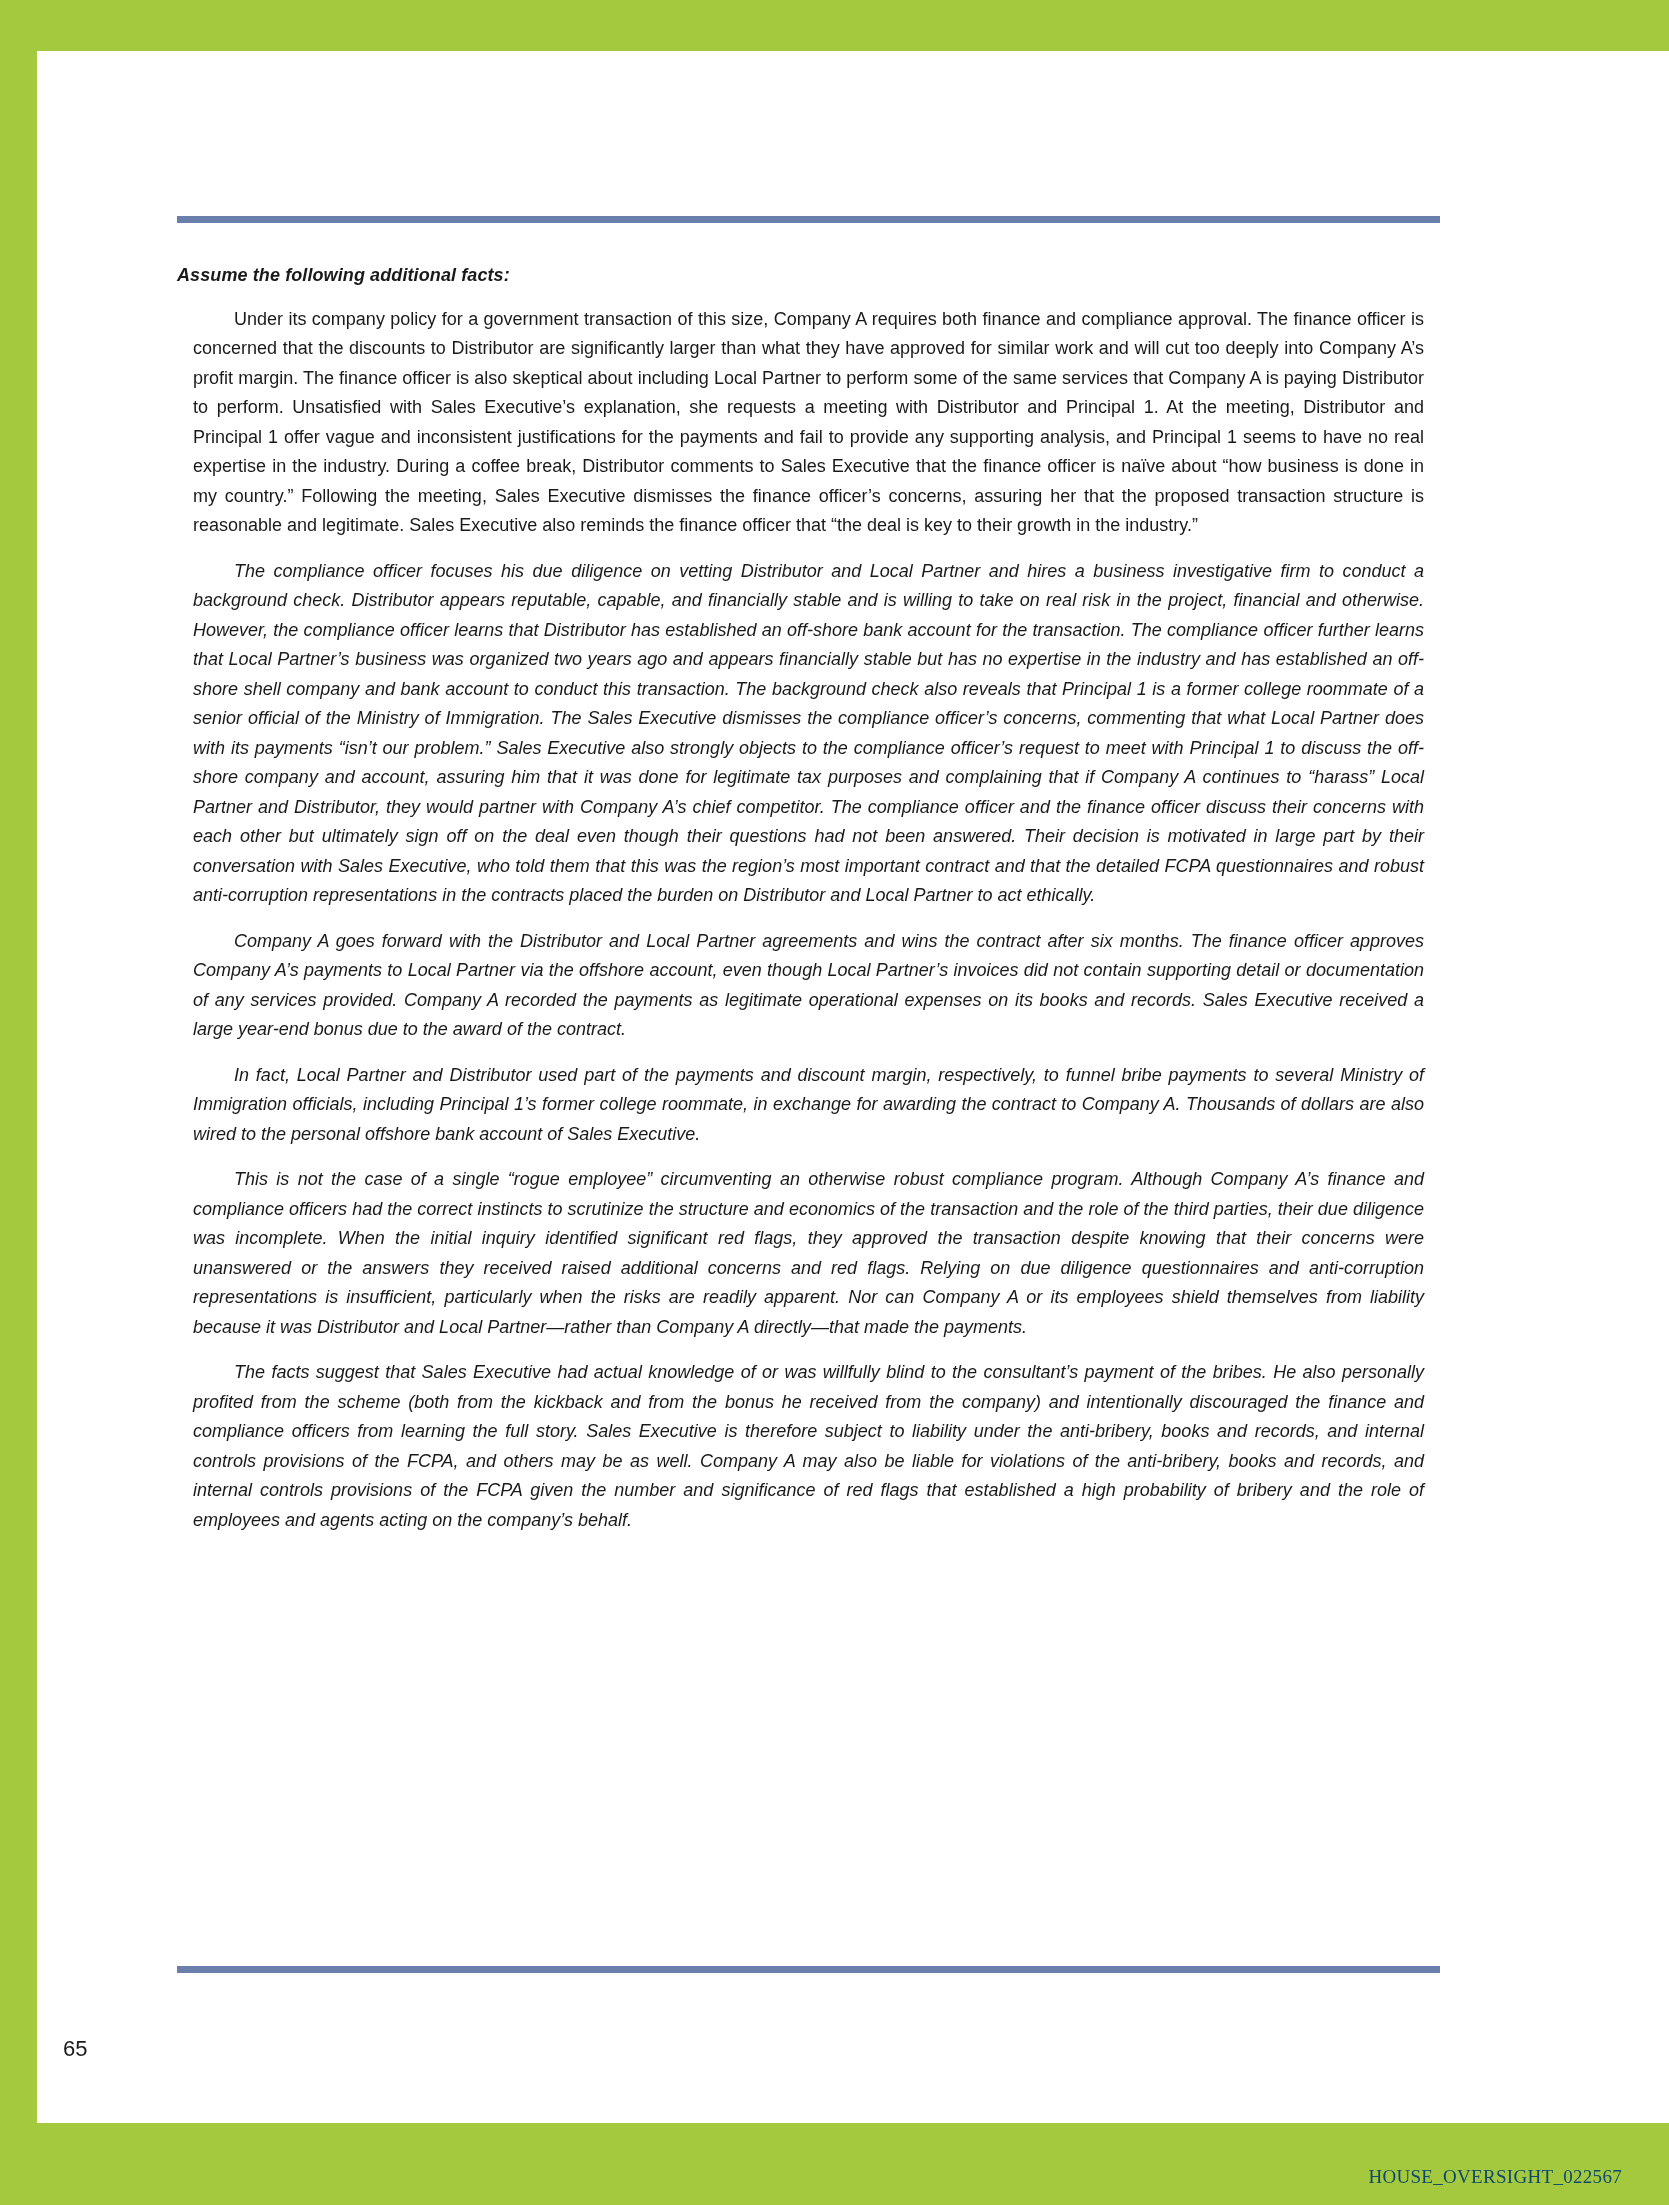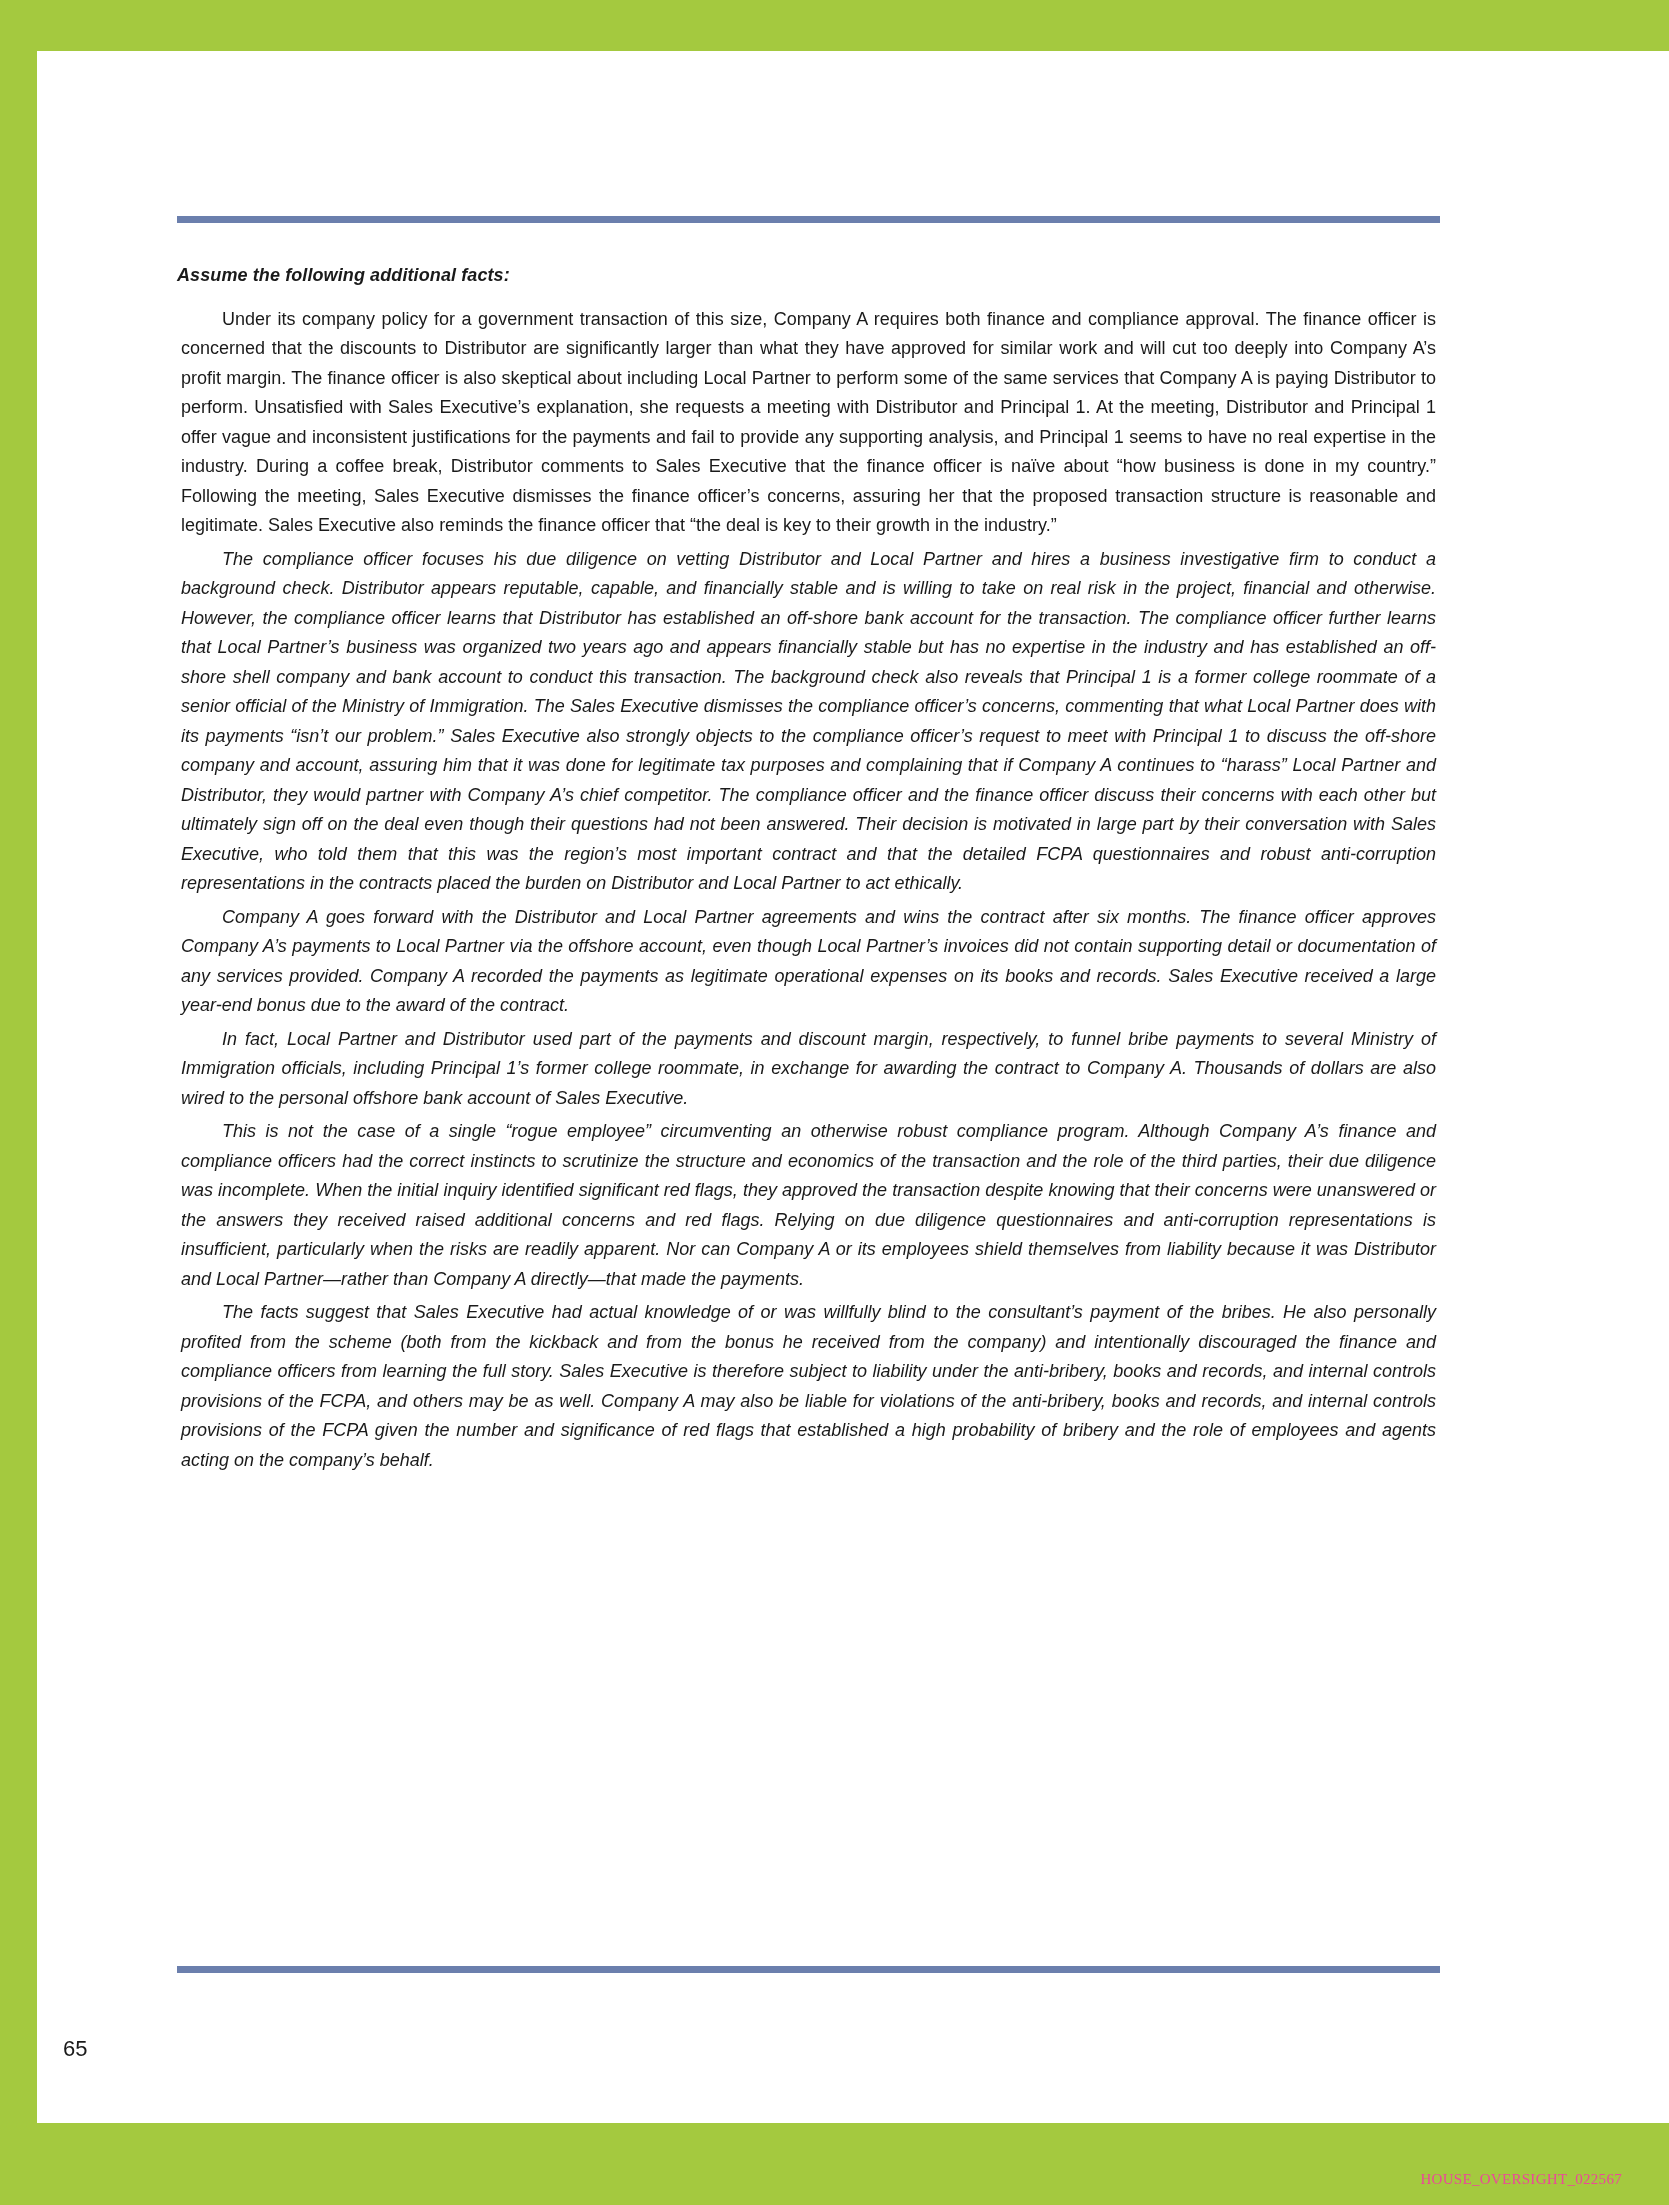--- a/index.html
+++ b/index.html
@@ -75,21 +75,21 @@
     letter-spacing: 0.1px;
     line-height: 1.3;
     font-style: italic;
   }
   h2.section-heading.spaced-above {
     margin-top: 34px;
   }
   p.body {
     font-size: 18px;
     line-height: 29.5px;
-    margin: 4px;
+    margin: 16px;
     text-align: justify;
     text-justify: inter-word;
     text-indent: 41px;
     color: #1a1a1a;
     hyphens: none;
   }
   p.body + p.body {
     margin-top: 0;
     font-style: italic;
   }
@@ -97,23 +97,23 @@
     position: absolute;
     left: 63px;
     top: 2036px;
     font-size: 22px;
     color: #1a1a1a;
   }
   .bates {
     position: absolute;
     right: 47px;
     bottom: 17px;
-    font-size: 15px;
+    font-size: 19px;
     letter-spacing: 0.3px;
-    color: #ec4899;
+    color: #0c4a6e;
     font-family: "Liberation Serif", serif;
     text-align: right;
   }
 </style>
 </head>
 <body>
 
 <div class="page">
 
   <div class="left-bar"></div>

